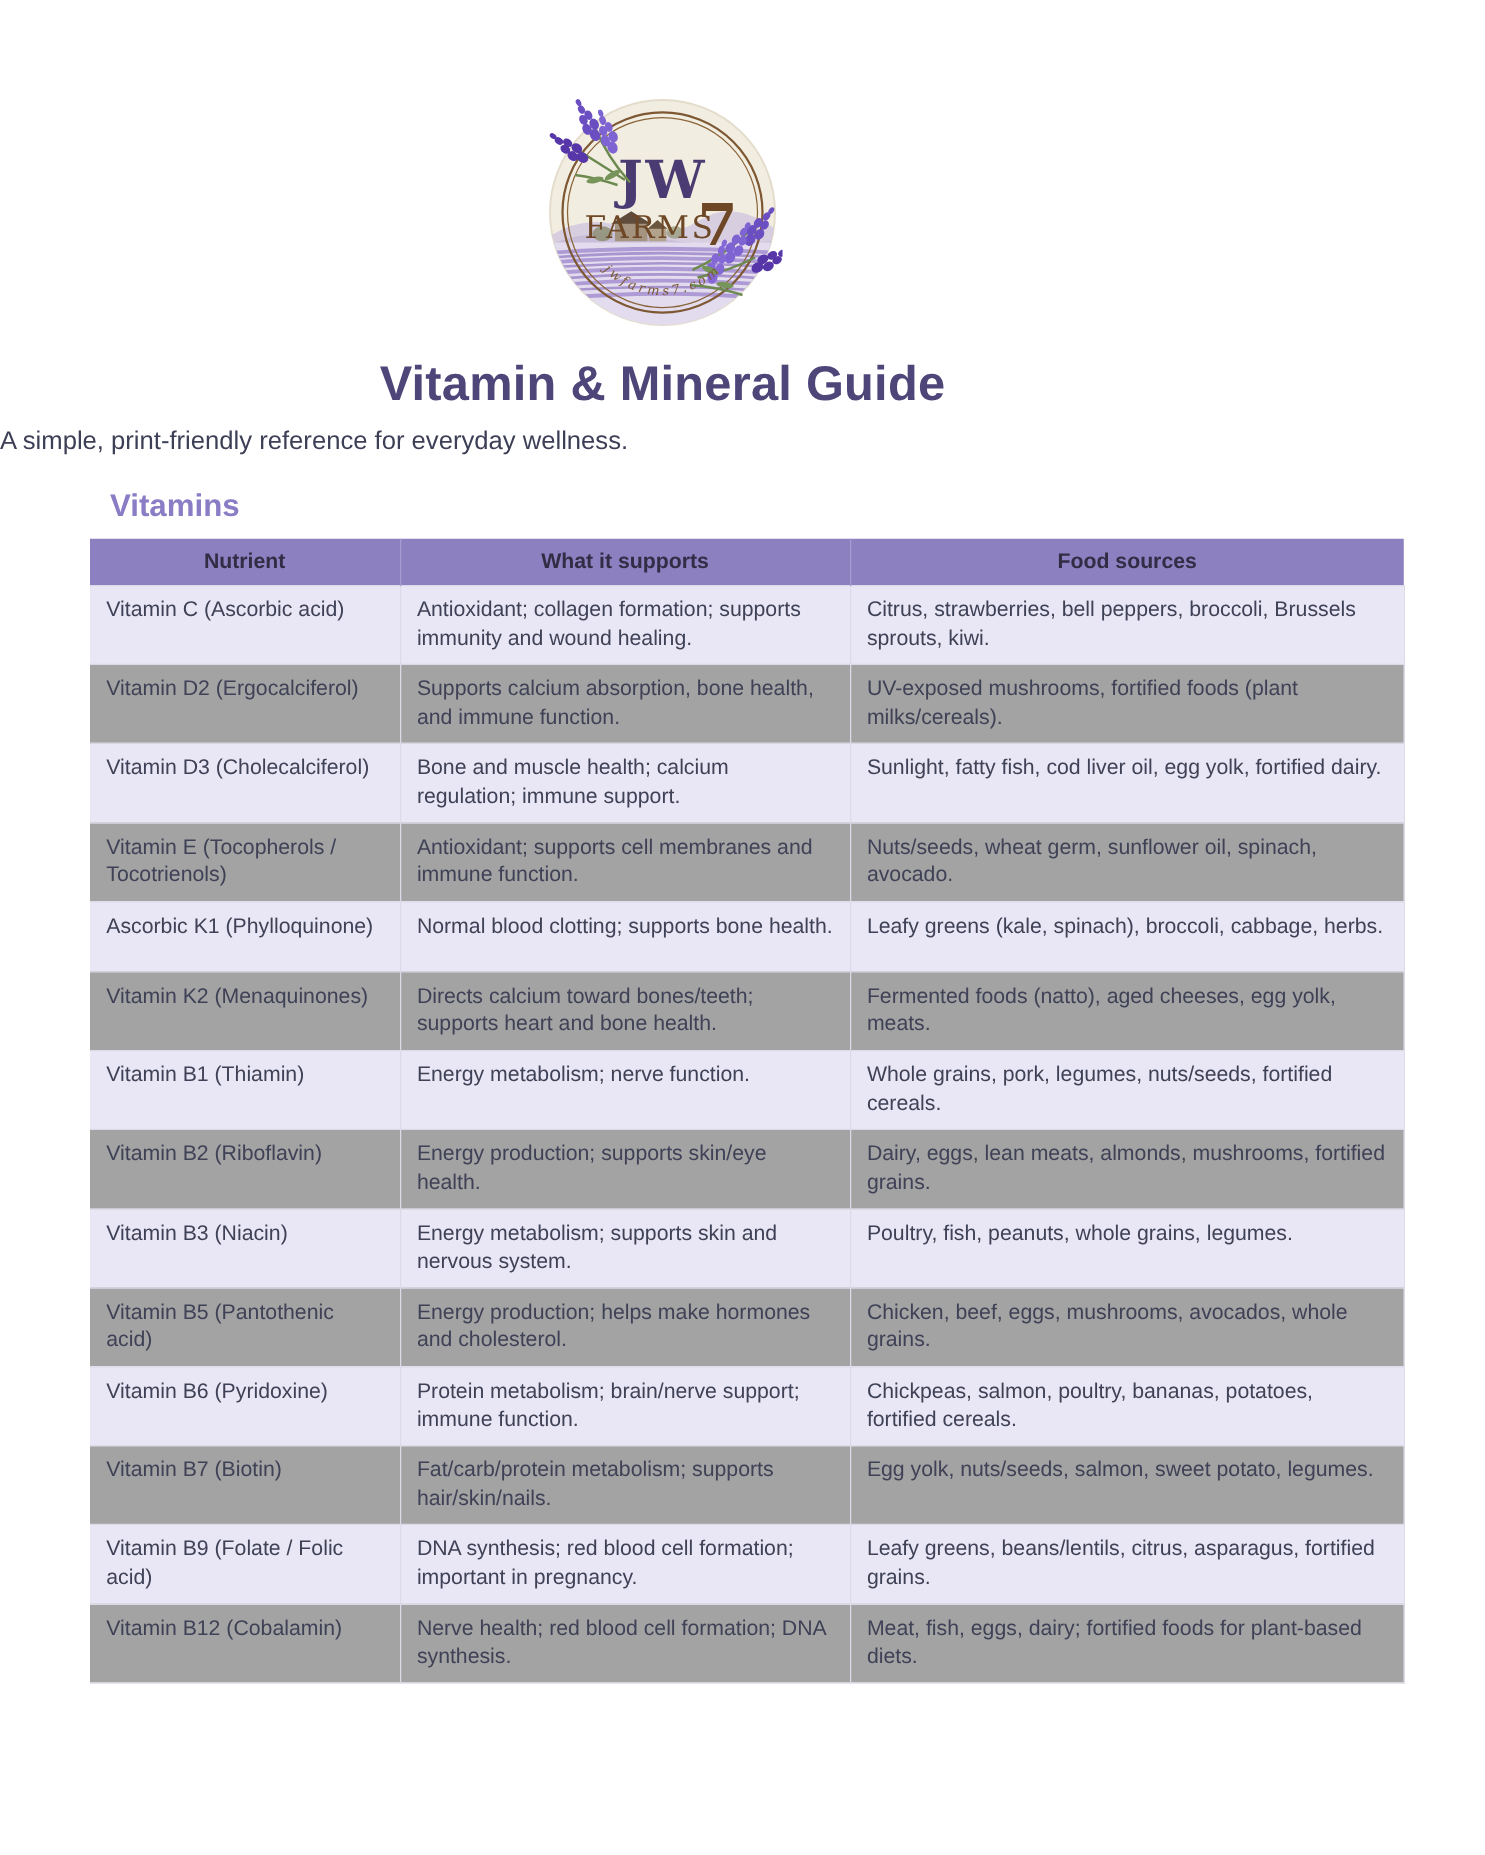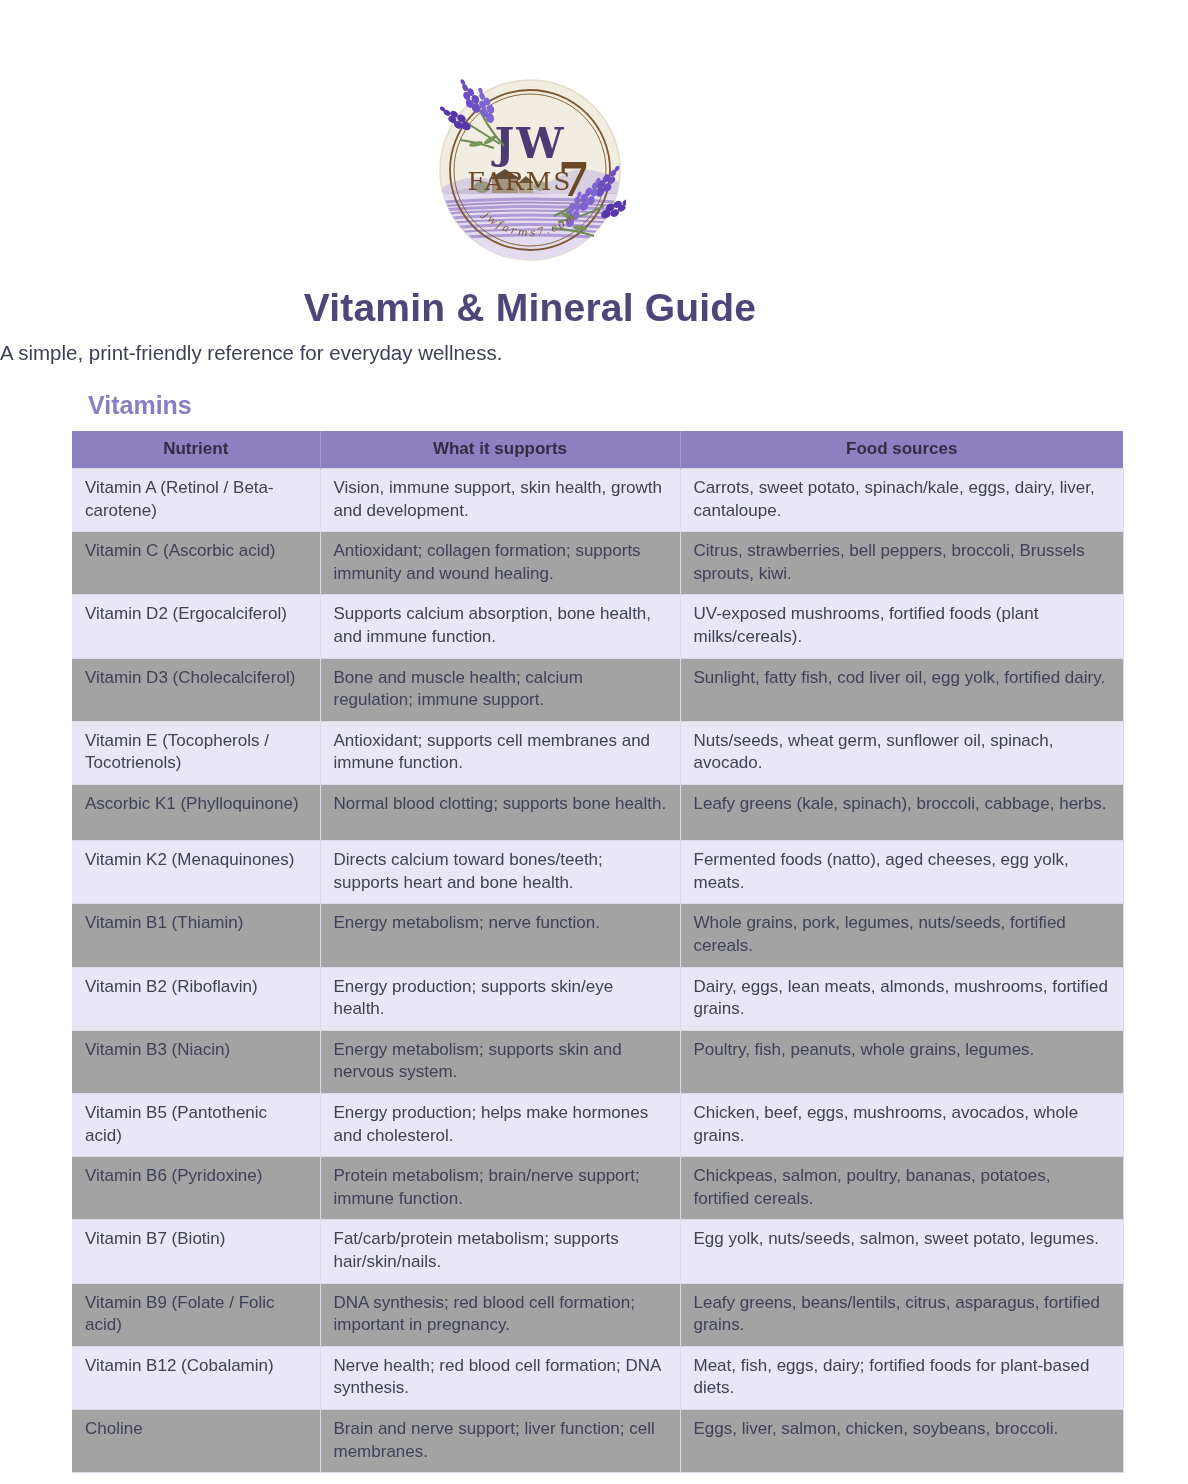--- a/index.html
+++ b/index.html
@@ -182,25 +182,20 @@
     </colgroup>
     <thead>
       <tr>
         <th>Nutrient</th>
         <th>What it supports</th>
         <th>Food sources</th>
       </tr>
     </thead>
     <tbody>
         <tr>
-          <td>Vitamin A (Retinol / Beta-carotene)</td>
-          <td>Vision, immune support, skin health, growth and development.</td>
-          <td>Carrots, sweet potato, spinach/kale, eggs, dairy, liver, cantaloupe.</td>
-        </tr>
-        <tr>
           <td>Vitamin C (Ascorbic acid)</td>
           <td>Antioxidant; collagen formation; supports immunity and wound healing.</td>
           <td>Citrus, strawberries, bell peppers, broccoli, Brussels sprouts, kiwi.</td>
         </tr>
         <tr>
           <td>Vitamin D2 (Ergocalciferol)</td>
           <td>Supports calcium absorption, bone health, and immune function.</td>
           <td>UV-exposed mushrooms, fortified foods (plant milks/cereals).</td>
         </tr>
         <tr>
@@ -256,21 +251,16 @@
         <tr>
           <td>Vitamin B9 (Folate / Folic acid)</td>
           <td>DNA synthesis; red blood cell formation; important in pregnancy.</td>
           <td>Leafy greens, beans/lentils, citrus, asparagus, fortified grains.</td>
         </tr>
         <tr>
           <td>Vitamin B12 (Cobalamin)</td>
           <td>Nerve health; red blood cell formation; DNA synthesis.</td>
           <td>Meat, fish, eggs, dairy; fortified foods for plant-based diets.</td>
         </tr>
-        <tr>
-          <td>Choline</td>
-          <td>Brain and nerve support; liver function; cell membranes.</td>
-          <td>Eggs, liver, salmon, chicken, soybeans, broccoli.</td>
-        </tr>
       </tbody>
   </table>
 
 </div>
 
 </body></html>

